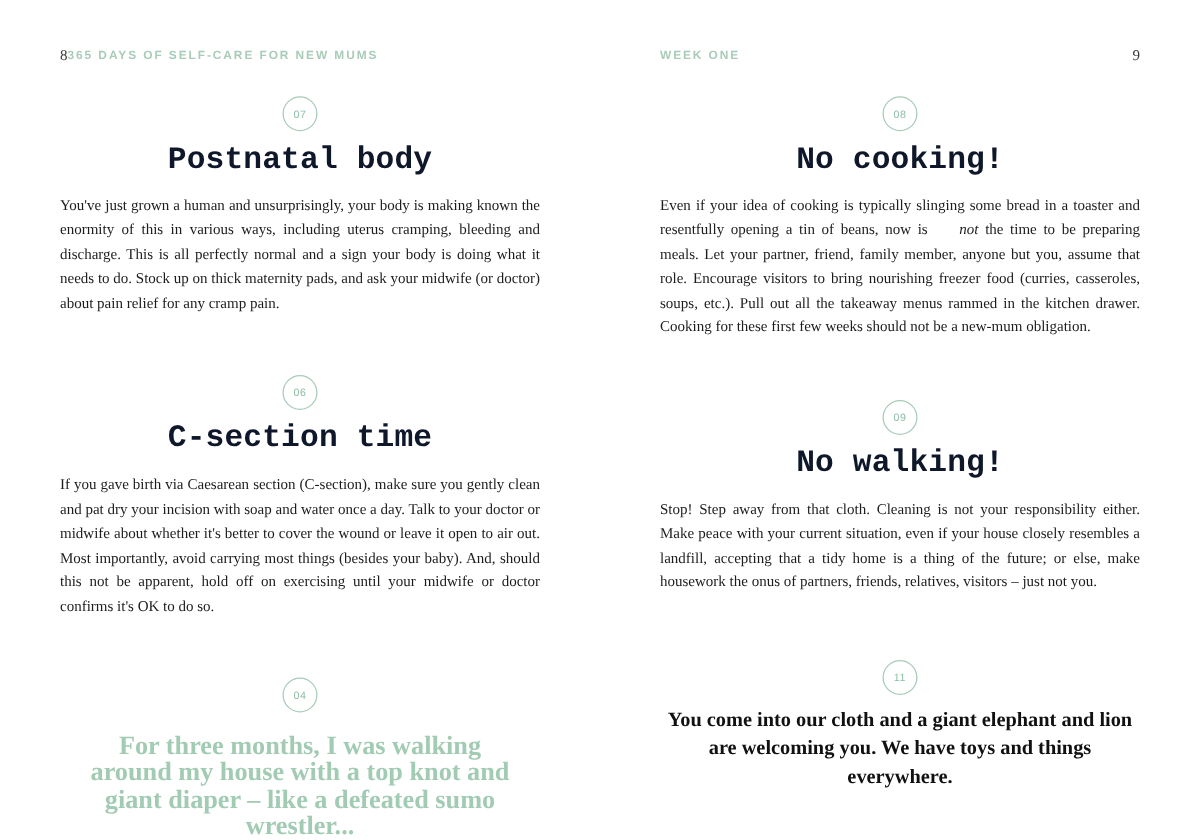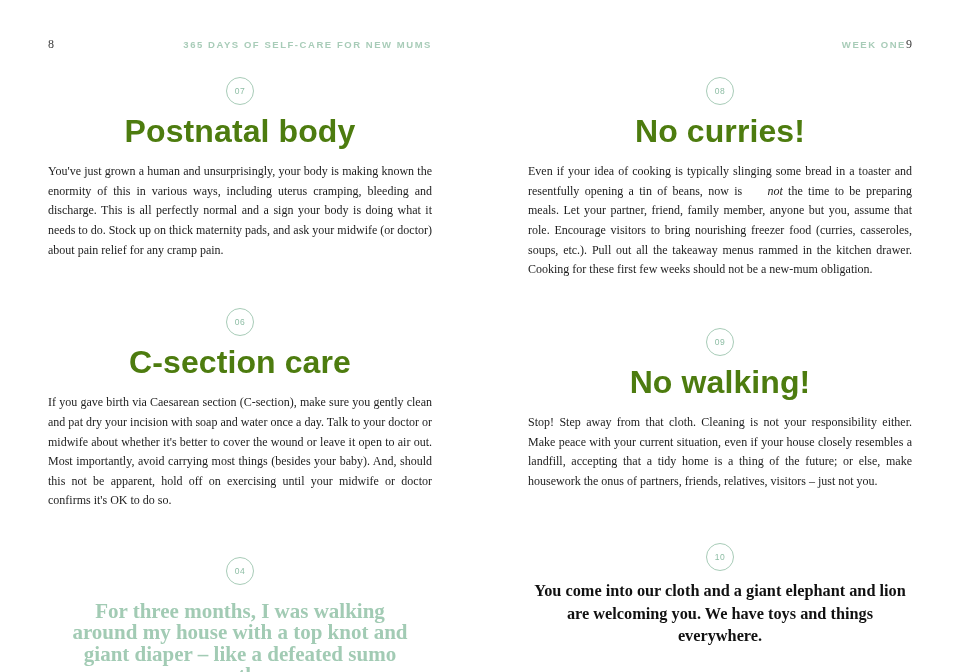--- a/index.html
+++ b/index.html
@@ -47,21 +47,21 @@
 
   .folio {
     font-family: "Liberation Serif", serif;
     font-size: 12px;
     color: #3a3a3a;
     letter-spacing: 0;
     font-weight: 400;
   }
   .runhead-title {
     flex: 1;
-    text-align: right;
+    text-align: left;
   }
   .runhead.left .folio  { margin-right: 0; }
   .runhead.right .folio { margin-left: 0; }
 
   
   .entry { margin-top: 22px; }
 
   .badge-wrap {
     display: flex;
     justify-content: center;
@@ -77,24 +77,24 @@
     justify-content: center;
     font-family: "Liberation Sans", sans-serif;
     font-size: 8.5px;
     letter-spacing: 0.5px;
     color: #8dbda4;
     box-sizing: border-box;
   }
 
   .entry-title {
     text-align: center;
-    font-family: Liberation Sans, sans-serif;
-    font-weight: 700;
-    font-size: 32px;
-    color: #4d7c0f;
+    font-family: Liberation Mono, monospace;
+    font-weight: 700;
+    font-size: 25px;
+    color: #0f172a;
     margin: 0 0 13px 0;
     line-height: 1.1;
     letter-spacing: 0.1px;
   }
 
   .body-text {
     font-family: "Liberation Serif", serif;
     font-size: 12px;
     line-height: 19.6px;
     text-align: justify;
@@ -155,21 +155,21 @@
       <h2 class="entry-title">Postnatal body</h2>
       <p class="body-text">You've just grown a human and unsurprisingly, your body is making known the enormity of this in various ways, including uterus cramping, bleeding and discharge. This is all perfectly normal and a sign your body is doing what it needs to do. Stock up on thick maternity pads, and ask your midwife (or doctor) about pain relief for any cramp pain.</p>
     </div>
 
     <div class="sp-1"></div>
 
     <div class="entry">
       <div class="badge-wrap">
         <div class="badge">06</div>
       </div>
-      <h2 class="entry-title">C-section care</h2>
+      <h2 class="entry-title">C-section time</h2>
       <p class="body-text">If you gave birth via Caesarean section (C-section), make sure you gently clean and pat dry your incision with soap and water once a day. Talk to your doctor or midwife about whether it's better to cover the wound or leave it open to air out. Most importantly, avoid carrying most things (besides your baby). And, should this not be apparent, hold off on exercising until your midwife or doctor confirms it's OK to do so.</p>
     </div>
 
     <div class="sp-2"></div>
 
     <div class="entry">
       <div class="badge-wrap">
         <div class="badge">04</div>
       </div>
       <p class="quote-green">For three months, I was walking around my house with a top knot and giant diaper – like a defeated sumo wrestler...</p>
@@ -182,39 +182,39 @@
 
     <div class="runhead right">
       <span class="runhead-title">WEEK ONE</span>
       <span class="folio">9</span>
     </div>
 
     <div class="entry">
       <div class="badge-wrap">
         <div class="badge">08</div>
       </div>
-      <h2 class="entry-title">No curries!</h2>
+      <h2 class="entry-title">No cooking!</h2>
       <p class="body-text"><span>Even if your idea of cooking is typically slinging some bread in a toaster and resentfully opening a tin of beans, now is </span><em>not</em><span> the time to be preparing meals. Let your partner, friend, family member, anyone but you, assume that role. Encourage visitors to bring nourishing freezer food (curries, casseroles, soups, etc.). Pull out all the takeaway menus rammed in the kitchen drawer. Cooking for these first few weeks should not be a new-mum obligation.</span></p>
     </div>
 
     <div class="sp-1"></div>
 
     <div class="entry">
       <div class="badge-wrap">
         <div class="badge">09</div>
       </div>
       <h2 class="entry-title">No walking!</h2>
       <p class="body-text">Stop! Step away from that cloth. Cleaning is not your responsibility either. Make peace with your current situation, even if your house closely resembles a landfill, accepting that a tidy home is a thing of the future; or else, make housework the onus of partners, friends, relatives, visitors – just not you.</p>
     </div>
 
     <div class="sp-3"></div>
 
     <div class="entry">
       <div class="badge-wrap">
-        <div class="badge">10</div>
+        <div class="badge">11</div>
       </div>
       <p class="quote-dark">You come into our cloth and a giant elephant and lion are welcoming you. We have toys and things everywhere.</p>
 
     </div>
 
   </div>
 
 </div>
 
 </body></html>

